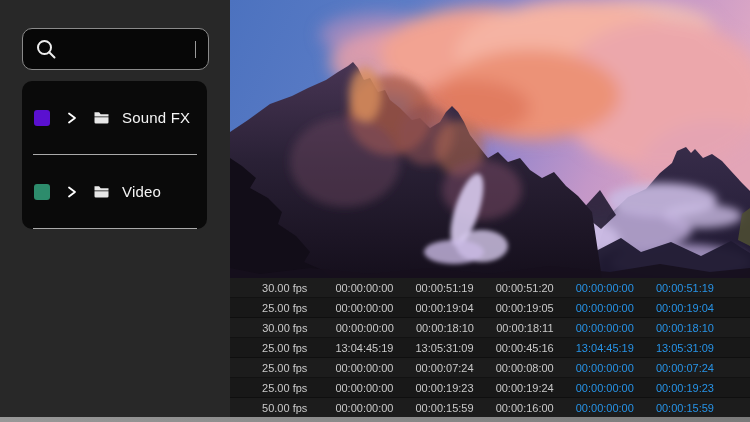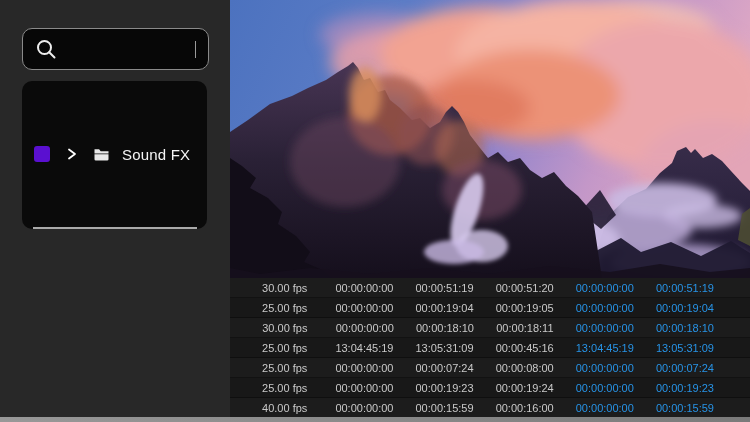--- a/index.html
+++ b/index.html
@@ -116,20 +116,31 @@
         </svg>
         <svg class="folder-glyph" width="15" height="13" viewBox="0 0 15 13">
           <path d="M0.5,1.2 h4.6 l1.6,2 h7.8 v2.2 h-14 z" fill="#e8e8e8"></path>
           <path d="M0.5,6.3 h14 v4.9 a1.3,1.3 0 0 1 -1.3,1.3 h-11.4 a1.3,1.3 0 0 1 -1.3,-1.3 z" fill="#e8e8e8"></path>
         </svg>
         <span class="folder-label">Sound FX</span>
       </div>
 
       <div class="panel-divider"></div>
 
+      <div class="folder-row">
+        <div class="swatch" style="background: rgb(45, 140, 108);"></div>
+        <svg class="chev" width="10" height="12" viewBox="0 0 10 12">
+          <path d="M2,1.5 L8,6 L2,10.5" fill="none" stroke="#ffffff" stroke-width="1.8" stroke-linecap="round" stroke-linejoin="round"></path>
+        </svg>
+        <svg class="folder-glyph" width="15" height="13" viewBox="0 0 15 13">
+          <path d="M0.5,1.2 h4.6 l1.6,2 h7.8 v2.2 h-14 z" fill="#e8e8e8"></path>
+          <path d="M0.5,6.3 h14 v4.9 a1.3,1.3 0 0 1 -1.3,1.3 h-11.4 a1.3,1.3 0 0 1 -1.3,-1.3 z" fill="#e8e8e8"></path>
+        </svg>
+        <span class="folder-label">Video</span>
+      </div>
 
       <div class="panel-divider"></div>
 
 
     </div>
   </div>
 
   <div class="preview">
     <svg width="520" height="278" viewBox="0 0 520 278" preserveAspectRatio="none" role="img">
       <defs>
@@ -262,21 +273,21 @@
     <div class="clip-row">
       <div class="cell">25.00 fps</div>
       <div class="cell">00:00:00:00</div>
       <div class="cell">00:00:19:23</div>
       <div class="cell">00:00:19:24</div>
       <div class="cell c-blue" style="color: rgb(39, 147, 230);">00:00:00:00</div>
       <div class="cell c-blue" style="color: rgb(39, 147, 230);">00:00:19:23</div>
     </div>
 
     <div class="clip-row">
-      <div class="cell">40.00 fps</div>
+      <div class="cell">50.00 fps</div>
       <div class="cell">00:00:00:00</div>
       <div class="cell">00:00:15:59</div>
       <div class="cell">00:00:16:00</div>
       <div class="cell c-blue" style="color: rgb(39, 147, 230);">00:00:00:00</div>
       <div class="cell c-blue" style="color: rgb(39, 147, 230);">00:00:15:59</div>
     </div>
 
   </div>
 
   <div class="bottom-strip"></div>

